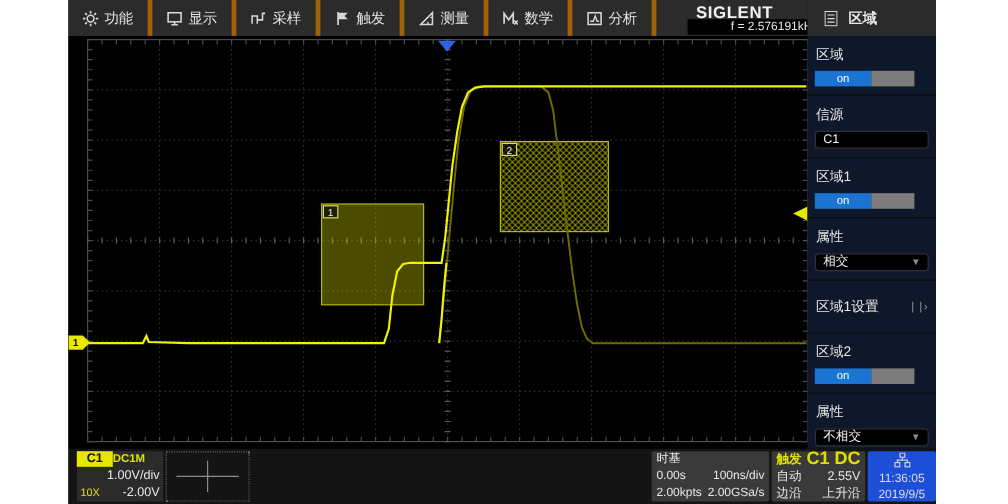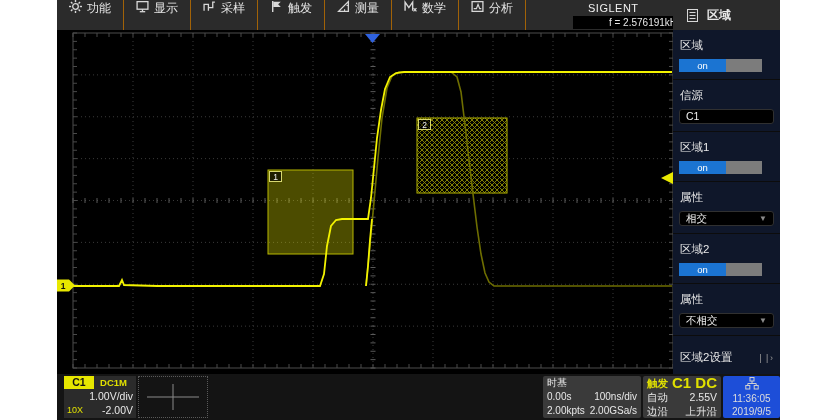--- a/index.html
+++ b/index.html
@@ -2,24 +2,24 @@
 <html><head>
 <meta charset="utf-8">
 <style>
   html,body{margin:0;padding:0;background:#ffffff;}
   *{box-sizing:border-box;font-family:"Liberation Sans","DejaVu Sans",sans-serif;}
   #stage{position:relative;width:840px;height:420px;background:#ffffff;overflow:hidden;}
   #scope{position:absolute;left:57px;top:0;width:723px;height:420px;background:#000;}
 
   
   #menubar{position:absolute;left:0;top:0;width:723px;height:30px;background:#2b2b2b;display:flex;align-items:stretch;}
-  .menu-item{display:flex;gap:5px;padding:0 12px;border-right:1px solid #a16207;color:#e4e4e4;font-size:12px;cursor:default;}
+  .menu-item{display:flex;align-items:center;gap:5px;padding:0 12px;border-right:4px solid #a16207;color:#e4e4e4;font-size:12px;cursor:default;}
   .menu-item svg{flex:0 0 auto;}
   #brand{position:absolute;left:516px;top:0;width:145px;height:30px;}
-  #brand .logo{position:absolute;left:15px;top:2px;font-size:11px;font-weight:normal;letter-spacing:.5px;color:#f2f2f2;}
+  #brand .logo{position:absolute;left:7px;top:2px;font-size:14px;font-weight:bold;letter-spacing:.5px;color:#f2f2f2;}
   #brand .trigd{position:absolute;left:110px;top:3px;font-size:11px;color:#22c5c5;}
   #brand .freq{position:absolute;left:0;top:16px;width:145px;height:13px;background:#000;color:#e8e8e8;font-size:10px;text-align:center;line-height:13px;}
 
   
   #wavearea{position:absolute;left:0;top:30px;width:616px;height:344px;background:#000;}
 
   
   #panel{position:absolute;left:616px;top:0;width:107px;height:374px;background:#0f172a;color:#e8e8e8;}
   #panel-header{height:30px;background:#2b2b2b;display:flex;align-items:center;gap:9px;padding-left:14px;font-size:12px;font-weight:bold;}
   .pgroup{padding:6px 6px 7px 6px;border-bottom:1px solid #0c0c0c;}
@@ -30,21 +30,21 @@
   .pbox{width:95px;height:15px;background:#000;border:1px solid #303030;border-radius:3px;color:#f0f0f0;font-size:10.5px;line-height:13px;padding:0 6px;display:flex;justify-content:space-between;align-items:center;}
   .pbox .chev{color:#8a8a8a;font-size:8px;}
   .prow{display:flex;justify-content:space-between;align-items:center;padding:14px 8px 14px 7px;border-bottom:1px solid #0c0c0c;font-size:11.5px;}
   .more{color:#9a9a9a;font-size:9px;letter-spacing:-1px;}
 
   
   #bottombar{position:absolute;left:0;top:374px;width:723px;height:46px;background:#141414;color:#e8e8e8;}
   #chbox{position:absolute;left:7px;top:2px;width:72px;height:42px;background:#2b2b2b;font-size:10.5px;}
   #chbox .r1{display:flex;height:13px;}
   #chbox .c1badge{width:30px;background:#e6e600;color:#111;font-weight:bold;font-size:10.5px;text-align:center;line-height:13px;}
-  #chbox .coup{flex:1;color:#e0e000;font-weight:bold;font-size:9.5px;text-align:center;padding-right:3px;line-height:13px;}
+  #chbox .coup{flex:1;color:#e0e000;font-weight:bold;font-size:9.5px;text-align:left;padding-right:3px;line-height:13px;}
   #chbox .r2{text-align:right;padding-right:3px;line-height:14px;}
   #chbox .r3{display:flex;justify-content:space-between;line-height:14px;}
   #chbox .r3 .probe{color:#e0e000;font-size:9px;padding-left:3px;}
   #chbox .r3 .off{padding-right:3px;}
   #addbox{position:absolute;left:81px;top:2px;width:70px;height:42px;border:1px dotted #5a5a5a;}
   #tbbox{position:absolute;left:486px;top:2px;width:98px;height:42px;background:#3a3a3a;border-radius:2px;font-size:10px;padding:0 4px;}
   #trbox{position:absolute;left:586px;top:2px;width:78px;height:42px;background:#3a3a3a;border-radius:2px;font-size:10.5px;padding:0 4px;}
   .brow{display:flex;justify-content:space-between;line-height:14px;}
   .ylw{color:#e0e000;font-weight:bold;}
   #dtbox{position:absolute;left:666px;top:2px;width:57px;height:42px;background:#1d4ed8;border-radius:2px;text-align:center;font-size:10px;color:#dcdcdc;}
@@ -493,20 +493,24 @@
       </div>
 
       <div class="pgroup">
         <div class="plabel">属性</div>
         <div class="pbox">
           <span>相交</span>
           <span class="chev">▼</span>
         </div>
       </div>
 
+      <div class="prow">
+        <span>区域1设置</span>
+        <span class="more">❘❘›</span>
+      </div>
 
       <div class="pgroup">
         <div class="plabel">区域2</div>
         <div class="toggle">
           <div class="on">on</div>
           <div class="off"></div>
         </div>
       </div>
 
       <div class="pgroup">

